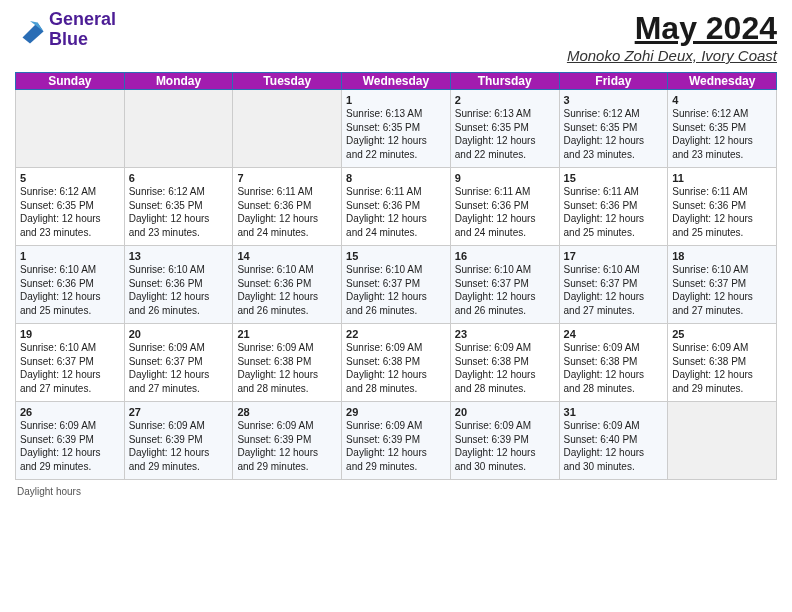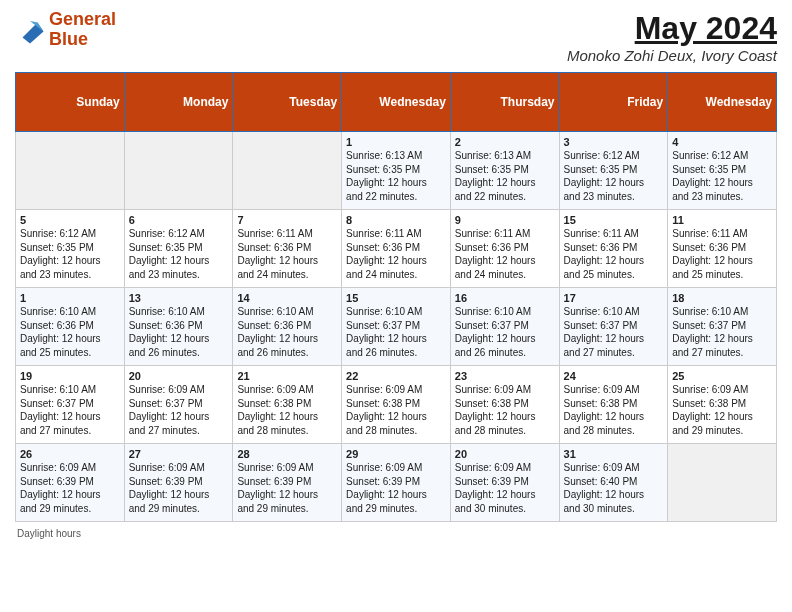--- a/index.html
+++ b/index.html
@@ -22,53 +22,54 @@
       margin-bottom: 8px;
     }
     .logo {
       display: flex;
       align-items: center;
       gap: 4px;
     }
     .logo-text {
       font-size: 18px;
       font-weight: bold;
-      color: #c2410c;
+      color: #4c1d95;
       line-height: 1.1;
     }
     .logo-icon {
       width: 30px;
       height: 30px;
     }
     .title-block {
       text-align: right;
     }
     .main-title {
       font-size: 32px;
       font-weight: bold;
       color: #1a1a1a;
       text-decoration: underline;
     }
     .sub-title {
       font-size: 15px;
       color: #333;
       font-style: italic;
+      text-decoration: underline;
     }
     .calendar {
       width: 100%;
       border-collapse: collapse;
       table-layout: fixed;
     }
     .calendar thead tr th {
-      background-color: #c2410c;
+      background-color: #a21caf;
       color: #fff;
       font-size: 12px;
       font-weight: bold;
-      padding: 22px 4px;
-      text-align: right;
+      padding: 1px 4px;
+      text-align: center;
       border: 1px solid #2a6db5;
     }
     .calendar tbody tr td {
       vertical-align: top;
       border: 1px solid #ccc;
       padding: 4px 4px;
       font-size: 9.5px;
       color: #222;
       background: #fff;
       min-height: 78px;

